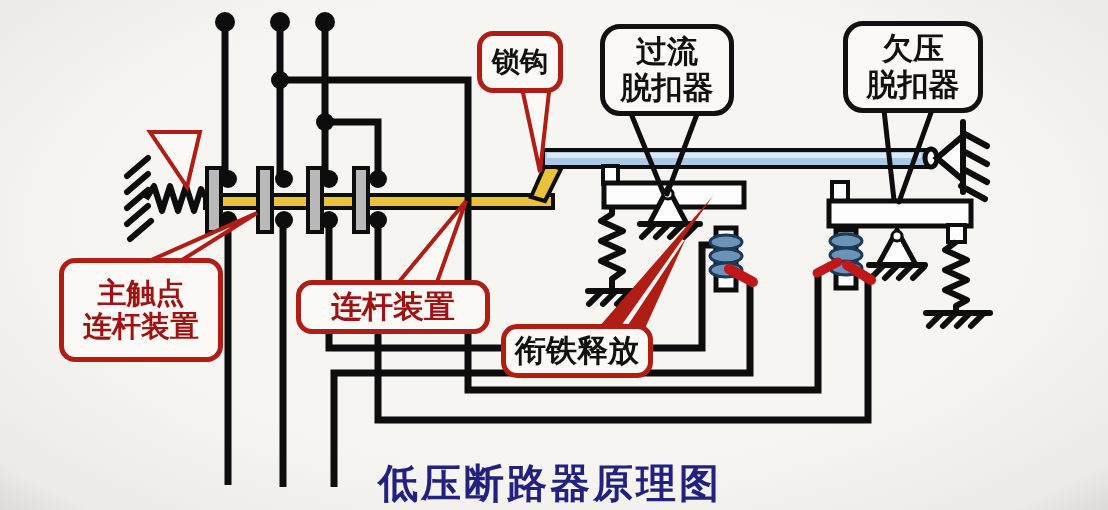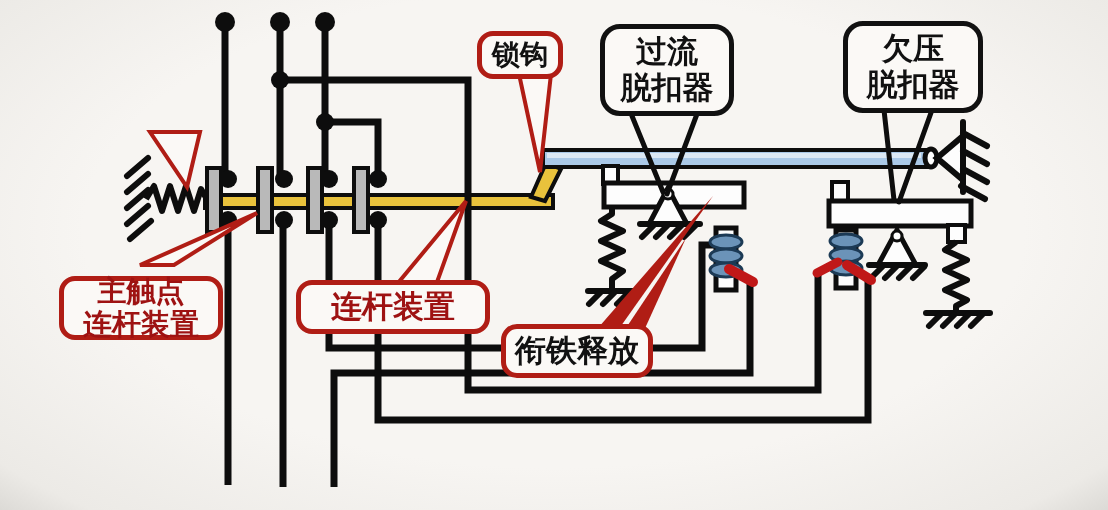--- a/index.html
+++ b/index.html
@@ -169,40 +169,41 @@
       <line x1="697" y1="114" x2="667" y2="194"></line>
     </g>
     <g style="stroke:#0d0d0d;stroke-width:5;stroke-linecap:round">
       <line x1="884" y1="110" x2="894" y2="200"></line>
       <line x1="932" y1="110" x2="899" y2="202"></line>
     </g>
   </g>
 </svg>
 
 
-  <div class="bubble redtext" style="left:59px;top:276px;width:164px;height:64px;font-size:29px">
+  <div class="bubble redtext" style="left:59px;top:258px;width:164px;height:104px;font-size:29px">
     <span>主触点</span>
     <span>连杆装置</span>
   </div>
 
   <div class="bubble redtext" style="left:296px;top:280px;width:194px;height:54px;font-size:31px">
     <span>连杆装置</span>
   </div>
 
-  <div class="bubble blacktext" style="left:477px;top:31px;width:86px;height:48px;font-size:28px">
+  <div class="bubble blacktext" style="left:477px;top:31px;width:86px;height:62px;font-size:28px">
     <span>锁钩</span>
   </div>
 
   <div class="bubble blackborder" style="left:600px;top:24px;width:134px;height:92px;font-size:31px">
     <span>过流</span>
     <span>脱扣器</span>
   </div>
 
   <div class="bubble blackborder" style="left:843px;top:21px;width:140px;height:92px;font-size:31px">
     <span>欠压</span>
     <span>脱扣器</span>
   </div>
 
   <div class="bubble blacktext" style="left:501px;top:324px;width:152px;height:54px;font-size:31px">
     <span>衔铁释放</span>
   </div>
 
+  <div class="title" style="left:378px;top:456px;font-size:40px">低压断路器原理图</div>
 </div>
 
 </body></html>

